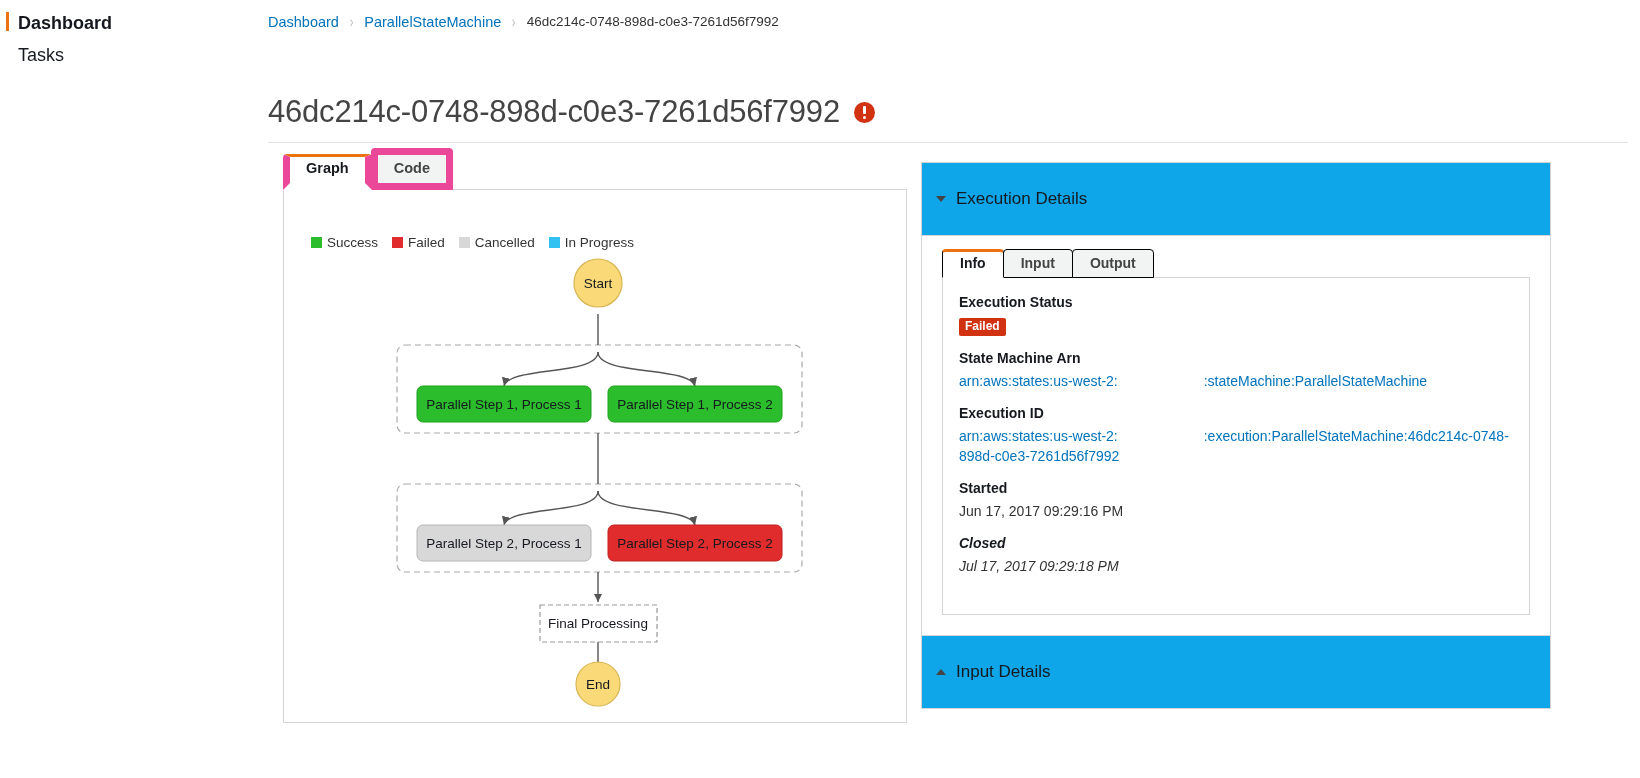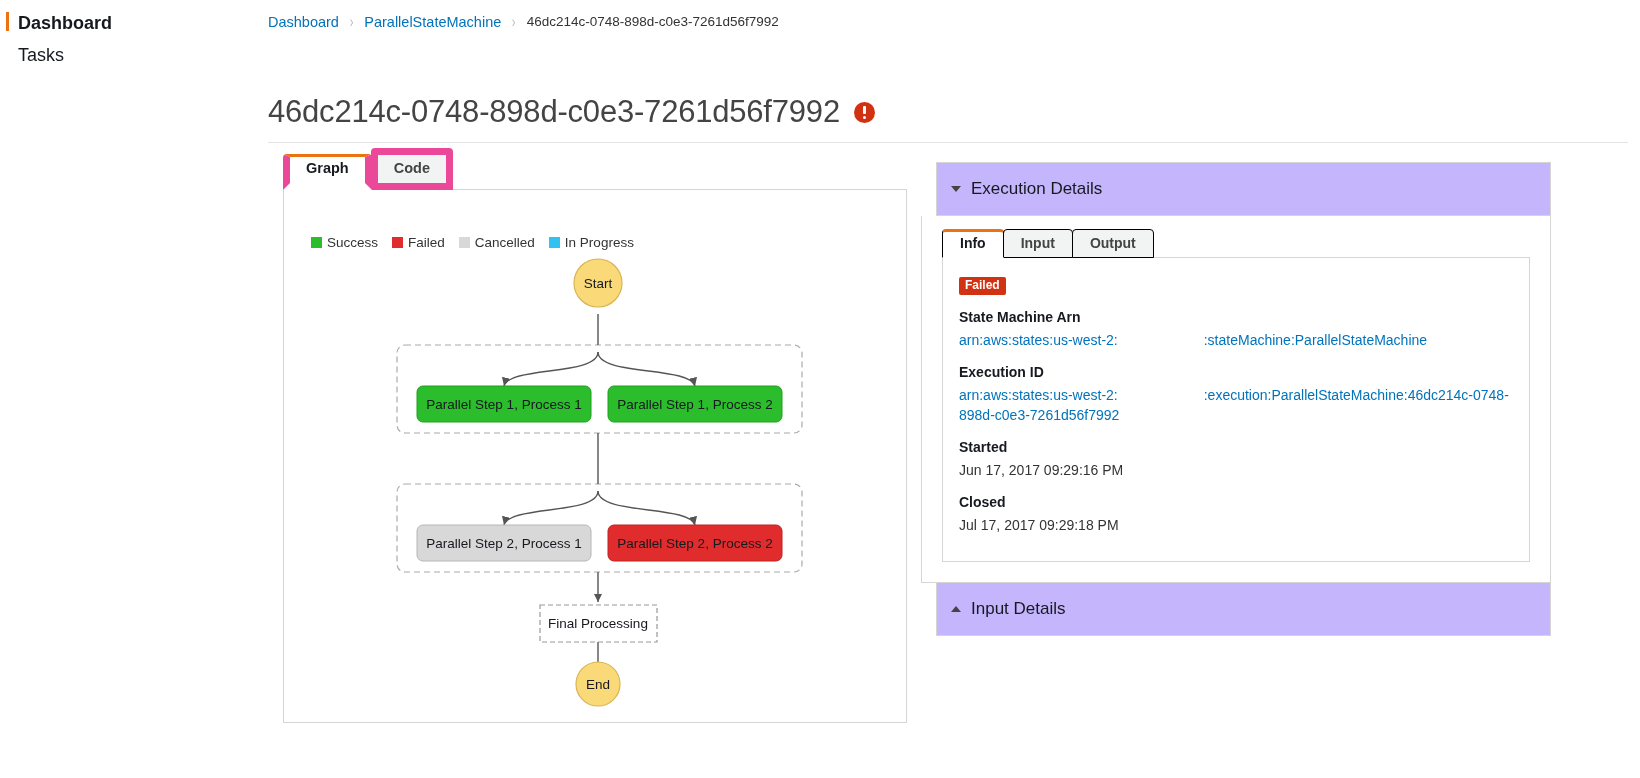--- a/index.html
+++ b/index.html
@@ -106,23 +106,23 @@
   #graph-svg { position: absolute; left: 0; top: 0; }
   .node-lbl {
     font-family: "Liberation Sans", sans-serif;
     font-size: 13.5px; fill: #16191f;
   }
   .term-lbl { font-size: 13.5px; fill: #16191f; }
 
   
   #details-panel { position: absolute; left: 921px; top: 162px; width: 630px; }
   .section-head {
-    background: #c4b5fd; border: 1px solid #d5d5d5;
-    padding: 16px 14px; font-size: 17px; color: #16191f;
-    display: flex; align-items: center; gap: 10px; cursor: pointer; margin-left: 15px;
+    background: #0ea5e9; border: 1px solid #d5d5d5;
+    padding: 26px 14px; font-size: 17px; color: #16191f;
+    display: flex; align-items: center; gap: 10px; cursor: pointer;
   }
   .caret { width: 0; height: 0; display: inline-block; }
   .caret.down { border-left: 5px solid transparent; border-right: 5px solid transparent; border-top: 6px solid #444; }
   .caret.up   { border-left: 5px solid transparent; border-right: 5px solid transparent; border-bottom: 6px solid #444; }
   #details-body {
     border: 1px solid #d5d5d5; border-top: none; background: #fff;
     padding: 14px 20px 20px 20px;
   }
   .inner-tabstrip { display: flex; align-items: flex-end; height: 28px; position: relative; z-index: 2; }
   .inner-tab {
@@ -133,21 +133,21 @@
   }
   .inner-tab.active {
     background: #fff; border-top: 3px solid #ec7211;
     border-bottom-color: #fff; color: #16191f; padding-top: 3px; z-index: 3; position: relative;
   }
   #info-pane {
     border: 1px solid #d5d5d5; margin-top: -1px;
     padding: 16px 16px 22px 16px; background: #fff;
   }
   .field { margin-bottom: 14px; }
-  .field:last-child { margin-bottom: 4px; }
+  .field:last-child { margin-bottom: 16px; font-style: italic; }
   .field-label { font-size: 14px; font-weight: bold; color: #16191f; margin-bottom: 5px; }
   .field-value { font-size: 14px; color: #333; line-height: 20px; }
   .link { color: #0073bb; text-decoration: none; cursor: pointer; word-break: break-all; }
   .arn-gap { display: inline-block; width: 86px; }
   .badge-failed {
     display: inline-block; background: #d13212; color: #fff;
     font-size: 12px; font-weight: bold; padding: 2px 6px 3px 6px;
     border-radius: 2px; line-height: 13px;
   }
   .section-head.bottom { border-top: none; }
@@ -286,20 +286,21 @@
           <span>Input</span>
         </div>
         <div class="inner-tab">
           <span>Output</span>
         </div>
       </div>
 
       <div id="info-pane">
 
         <div class="field">
+          <div class="field-label">Execution Status</div>
           <div class="field-value">
             <span class="badge-failed">Failed</span>
           </div>
         </div>
 
         <div class="field">
           <div class="field-label">State Machine Arn</div>
           <div class="field-value">
             <a class="link"><span>arn:aws:states:us-west-2:</span><span class="arn-gap"></span><span>:stateMachine:ParallelStateMachine</span></a>
           </div>

